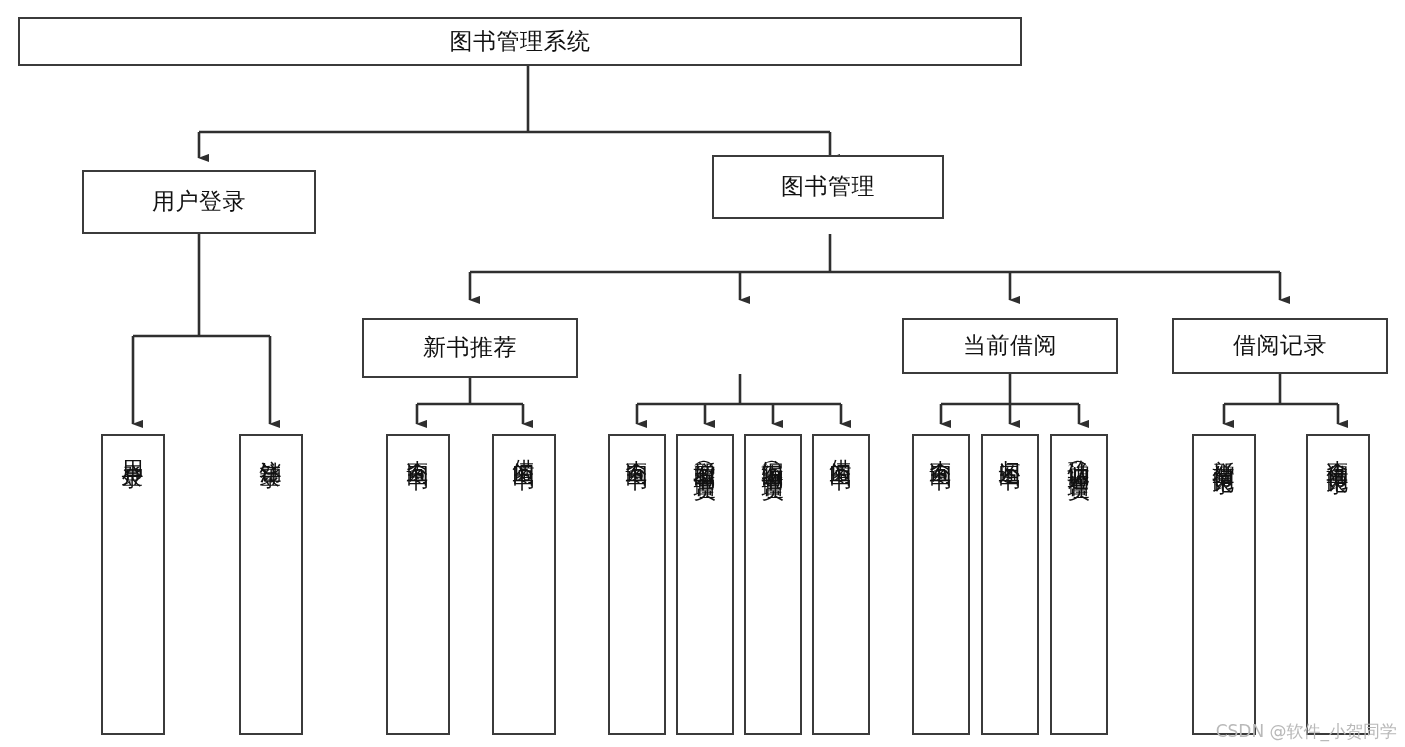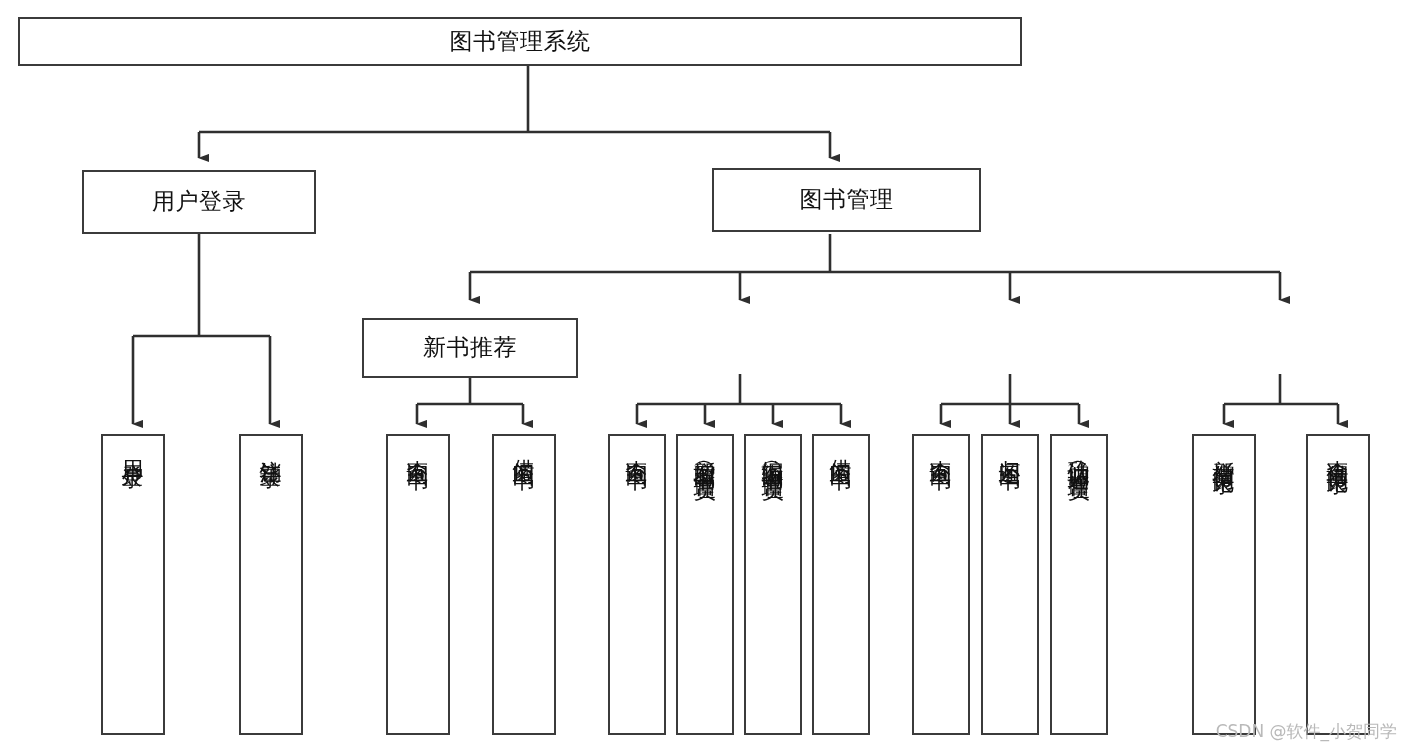--- a/index.html
+++ b/index.html
@@ -131,27 +131,33 @@
     </g>
   </svg>
 
   <div class="node horiz root" style="left:18px; top:17px; width:1004px; height:49px;">
     <span class="label">图书管理系统</span>
   </div>
 
   <div class="node horiz" style="left:82px; top:170px; width:234px; height:64px;">
     <span class="label">用户登录</span>
   </div>
-  <div class="node horiz" style="left:712px; top:168px; width:269px; height:64px;">
+  <div class="node horiz" style="left:712px; top:155px; width:232px; height:64px;">
     <span class="label">图书管理</span>
   </div>
 
   <div class="node horiz" style="left:362px; top:318px; width:216px; height:60px;">
     <span class="label">新书推荐</span>
   </div>
+  <div class="node horiz" style="left:902px; top:318px; width:216px; height:56px;">
+    <span class="label">当前借阅</span>
+  </div>
+  <div class="node horiz" style="left:1172px; top:318px; width:216px; height:56px;">
+    <span class="label">借阅记录</span>
+  </div>
 
   <div class="node vert" style="left:101px; top:434px; width:64px; height:301px;">
     <span class="label">用户登录</span>
   </div>
   <div class="node vert" style="left:239px; top:434px; width:64px; height:301px;">
     <span class="label">注销登录</span>
   </div>
 
   <div class="node vert" style="left:386px; top:434px; width:64px; height:301px;">
     <span class="label">查询图书</span>

